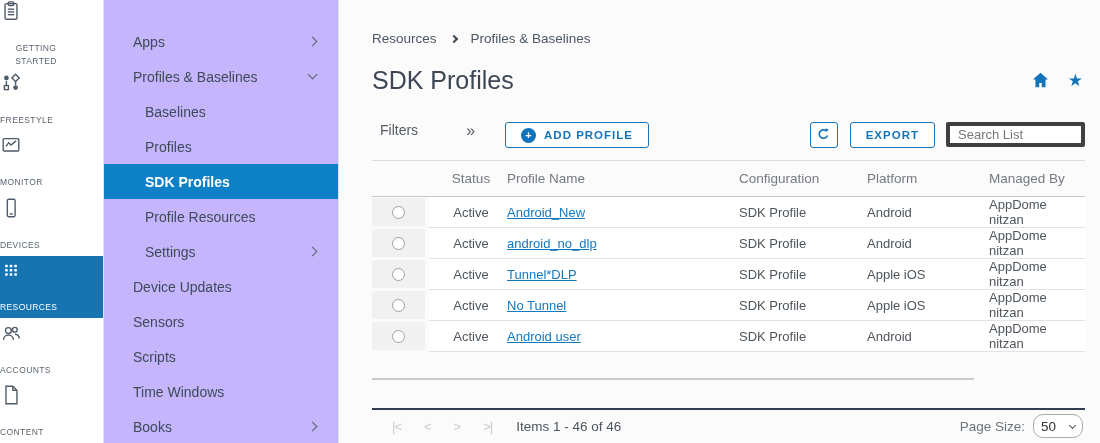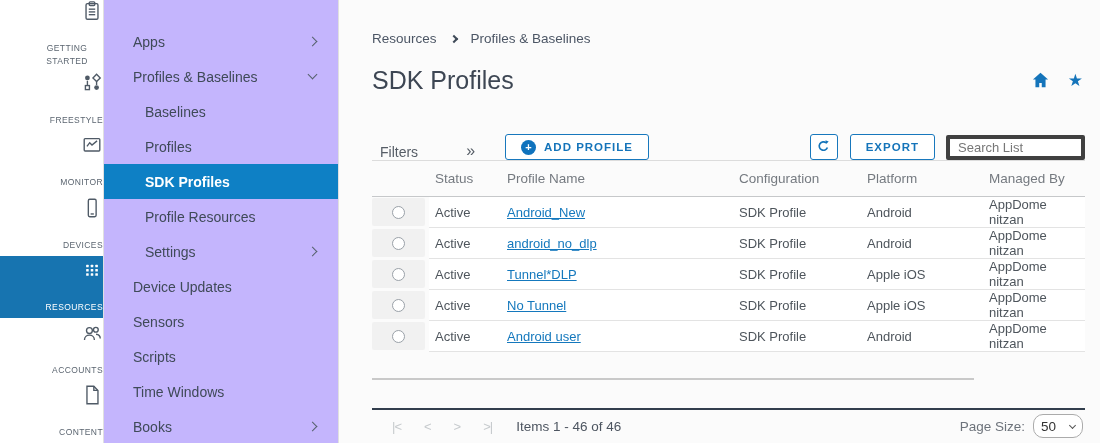--- a/index.html
+++ b/index.html
@@ -10,21 +10,21 @@
     color: #4e555c;
   }
   .app { display: flex; width: 1100px; height: 443px; }
 
   
   .rail {
     width: 104px; background: #fff; border-right: 1px solid #e0e0e0;
     display: flex; flex-direction: column; flex-shrink: 0;
   }
   .rail-item {
-    flex: 1; display: flex; flex-direction: column; align-items: flex-end;
+    flex: 1; display: flex; flex-direction: column; align-items: flex-start;
     justify-content: center; gap: 20px; cursor: pointer; color: #4f5a66;
   }
   .rail-label {
     font-size: 8.5px; letter-spacing: .4px; color: #5b6570;
     text-align: center; line-height: 1.55; max-width: 72px; font-weight: 500;
   }
   .rail-item.active { background: #1774b0; color: #fff; }
   .rail-item.active .rail-label { color: #fff; }
   .rail-icon { display: flex; align-items: center; justify-content: center; height: 22px; }
   .rail-icon svg { stroke: currentColor; fill: none; stroke-width: 1.5; }
@@ -55,21 +55,21 @@
   .crumb { cursor: pointer; }
   .crumb-sep { width: 6px; height: 6px; border-right: 2px solid #3f4a58;
     border-bottom: 2px solid #3f4a58; transform: rotate(-45deg); }
 
   .title-row { margin-top: 17px; display: flex; align-items: center; }
   .page-title { font-size: 25px; font-weight: 400; color: #3d4653; line-height: 34px; }
   .title-icons { margin-left: auto; display: flex; align-items: center; gap: 19px; padding-right: 2px; }
   .home-ic svg { display: block; }
   .star-ic { font-size: 17px; color: #1474ba; line-height: 1; cursor: pointer; }
 
-  .toolbar { margin-top: 25px; height: 38px; display: flex; align-items: flex-end; }
+  .toolbar { margin-top: 25px; height: 38px; display: flex; align-items: flex-start; }
   .filters-label { font-size: 14px; color: #565d66; margin-left: 8px; cursor: pointer; }
   .filters-expand { font-size: 16px; color: #565d66; margin-left: 48px; cursor: pointer; }
   .btn {
     border: 1px solid #1878bd; background: #fff; color: #1474ba; border-radius: 3px;
     font-size: 11.5px; font-weight: 700; letter-spacing: 1px; height: 26px;
     padding: 0 15px; display: inline-flex; align-items: center; gap: 8px;
     cursor: pointer; font-family: inherit;
   }
   .btn-add { margin-left: 30px; }
   .plus-circle {
@@ -88,21 +88,21 @@
   .search::placeholder { color: #777; }
 
   
   .ghead {
     display: flex; align-items: center; height: 37px;
     border-top: 1px solid #dcdcdc; border-bottom: 1px solid #c6c8ca;
     font-size: 13.5px; color: #757a80;
   }
   .c-radio { width: 53px; margin-right: 4px; display: flex; align-items: center;
     justify-content: center; flex-shrink: 0; }
-  .c-status { width: 78px; padding-left: 6px; flex-shrink: 0; }
+  .c-status { width: 78px; padding-left: 6px; flex-shrink: 0; text-align: center; }
   .c-name { width: 232px; flex-shrink: 0; }
   .c-config { width: 128px; flex-shrink: 0; }
   .c-platform { width: 122px; flex-shrink: 0; }
   .c-managed { flex: 1; }
   .grow { display: flex; height: 31px; }
   .grow .c-radio { background: #f1f1f1; border-radius: 2px; margin-top: 1px; margin-bottom: 2px; }
   .row-cells {
     display: flex; flex: 1; align-items: center; background: #fff;
     border-bottom: 1px solid #e3e3e3; font-size: 13px; color: #4e555c; min-width: 0;
   }

